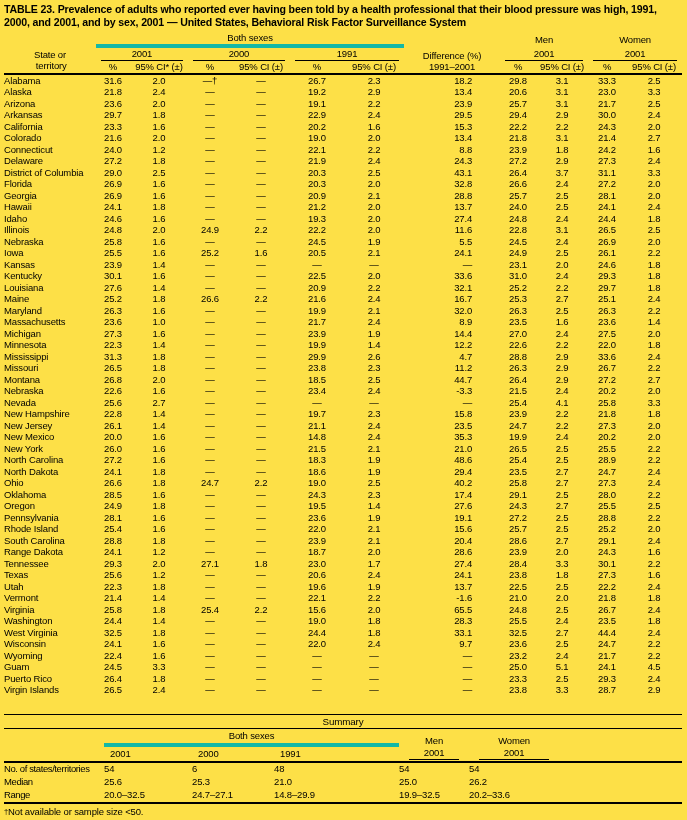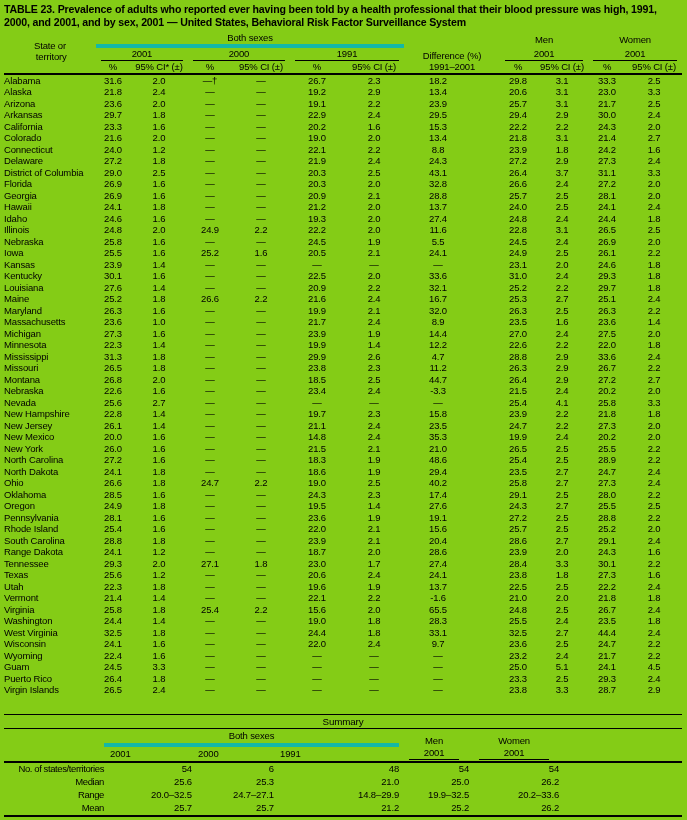--- a/index.html
+++ b/index.html
@@ -1,53 +1,53 @@
 <!DOCTYPE html>
 <html><head>
 <meta charset="utf-8">
 <style>
   html,body{margin:0;padding:0;background:#fff;}
   .page{
     width:687px;height:820px;box-sizing:border-box;
-    padding:3px 5px 0 4px;background:#84cc16;color:#000;
+    padding:3px 5px 0 4px;background:#fde047;color:#000;
     font-family:"Liberation Sans","DejaVu Sans",sans-serif;
     letter-spacing:-0.15px;overflow:hidden;
   }
   .title{font-weight:bold;font-size:10.6px;line-height:12.5px;margin-bottom:4px;}
   table{border-collapse:collapse;table-layout:fixed;}
   .main{width:678px;}
   .main th,.main td{
     padding:0;font-weight:normal;font-size:9.5px;line-height:11.5px;
     white-space:nowrap;overflow:visible;
   }
   .main thead th{vertical-align:bottom;text-align:center;}
   th.state-head{
     text-align:left;vertical-align:bottom;white-space:pre-line;
-    border-bottom:2px solid #000;padding-bottom:10px;line-height:11.5px;
+    border-bottom:2px solid #000;padding-bottom:1px;line-height:11.5px;
   }
   .bar3{border-bottom:4px solid #14b8a6;padding-bottom:1px;}
   .bar3 .lbl{display:block;}
   .rule1{border-bottom:1.5px solid #000;margin:0 5px;padding-bottom:1px;}
   .hdr-bottom{border-bottom:2px solid #000;padding-bottom:2px;}
   .main tbody td{height:11.5px;}
   td.state{text-align:left;}
   td.num,th.num{text-align:center;}
-  td.diff{text-align:center;padding-right:28px;}
+  td.diff{text-align:right;padding-right:28px;}
   th.diff-h{text-align:center;}
   
   .summary-wrap{border-top:1.5px solid #000;margin-top:18px;}
   .summary-heading{text-align:center;font-size:9.8px;line-height:13px;border-bottom:1px solid #000;}
   .sum{width:678px;margin-top:1px;}
   .sum th,.sum td{padding:0;font-weight:normal;font-size:9.5px;line-height:12px;white-space:nowrap;}
   .sum thead th{vertical-align:bottom;text-align:left;}
   .sum th.ctr{text-align:center;}
   .sum .yr{padding-left:6px;}
   .sum .u{border-bottom:1.5px solid #000;margin:0 10px;text-align:center;}
   .sum .thickrow th{border-bottom:2px solid #000;padding-bottom:1px;}
-  .sum tbody td{height:13px;text-align:right;}
+  .sum tbody td{height:13px;text-align:left;}
   .sum tbody tr:last-child td{border-bottom:2px solid #000;}
   .sum td.rowlabel{letter-spacing:-0.4px;}
   
   .footnotes{margin-top:3px;font-size:9.5px;line-height:10.5px;}
   .fn sup{font-size:7.5px;vertical-align:top;line-height:9px;}
 </style>
 </head>
 <body>
 
 <div class="page">
@@ -931,29 +931,20 @@
           </tr>
           <tr>
             <td class="rowlabel">Range</td>
             <td>20.0–32.5</td>
             <td>24.7–27.1</td>
             <td>14.8–29.9</td>
             <td>19.9–32.5</td>
             <td>20.2–33.6</td>
             <td></td>
           </tr>
-          <tr>
-            <td class="rowlabel">Mean</td>
-            <td>25.7</td>
-            <td>25.7</td>
-            <td>21.2</td>
-            <td>25.2</td>
-            <td>26.2</td>
-            <td></td>
-          </tr>
         </tbody>
     </table>
   </div>
 
   <div class="footnotes">
 
       <div class="fn"><sup>†</sup><span>Not available or sample size &lt;50.</span></div>
     </div>
 
 </div>

